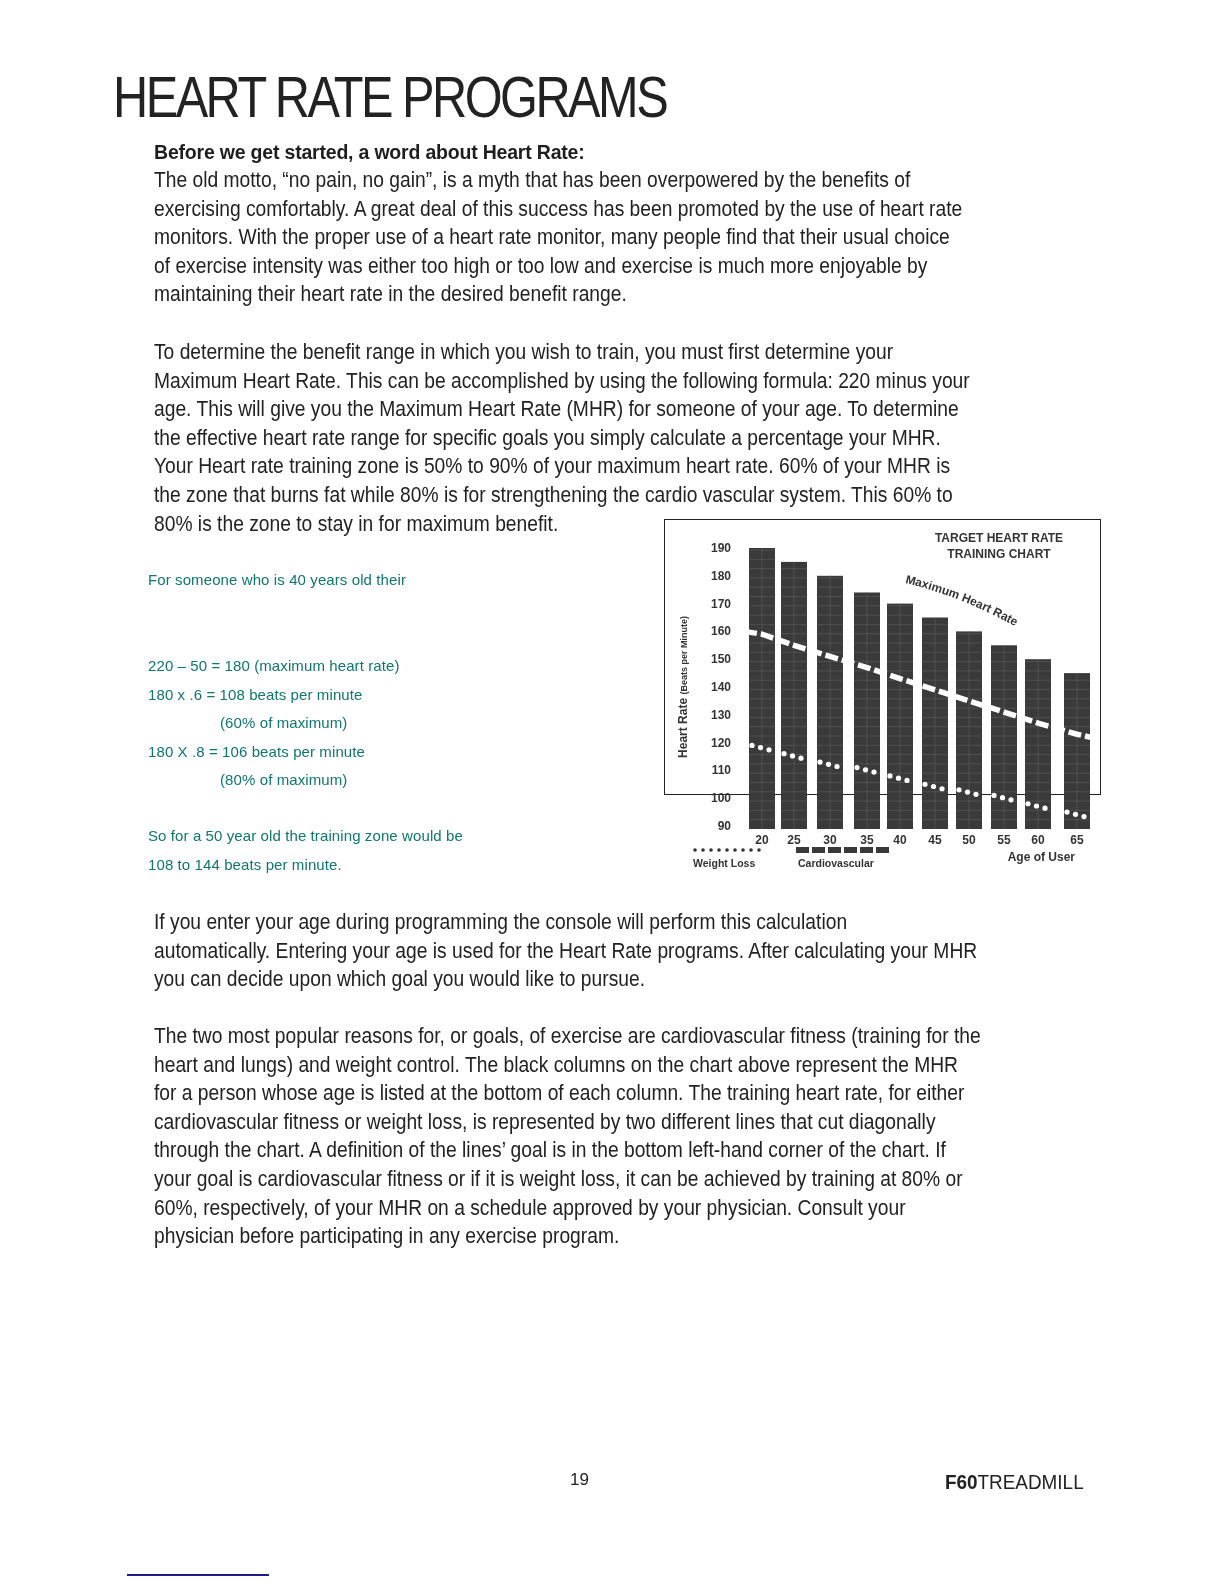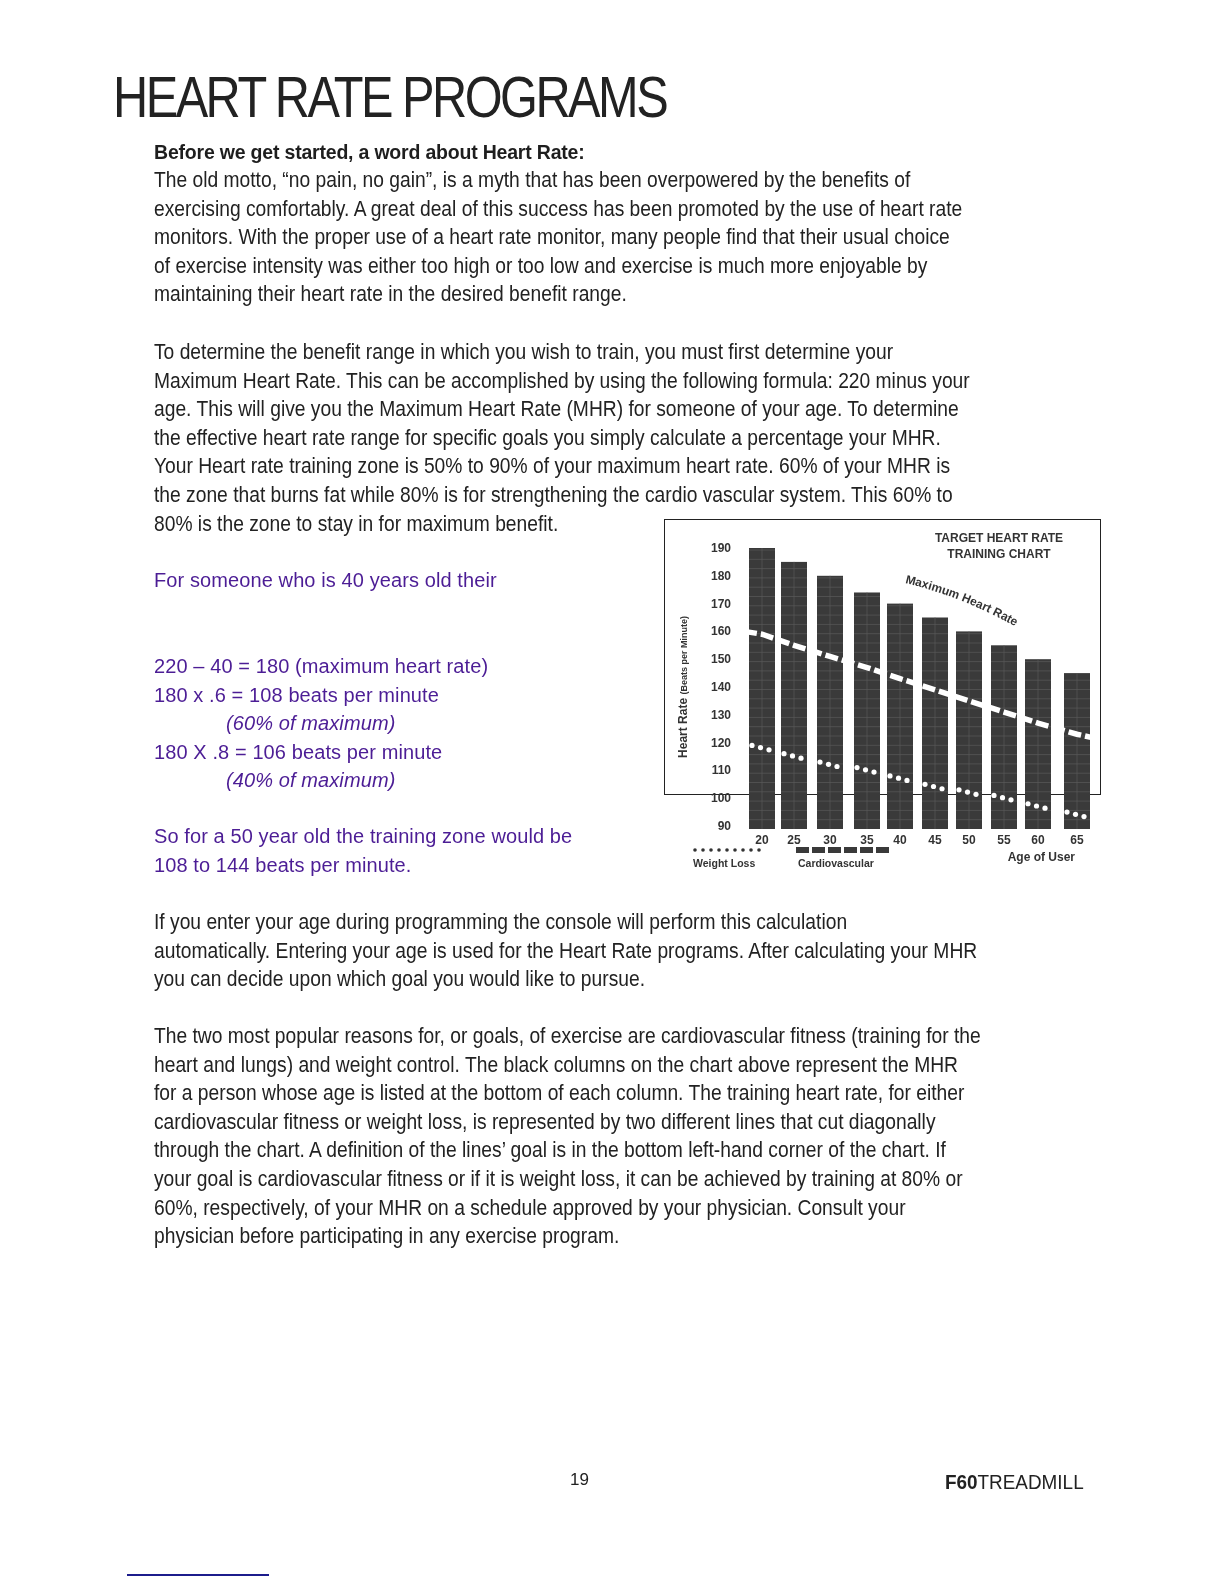--- a/index.html
+++ b/index.html
@@ -6,22 +6,22 @@
   body { width:1224px; height:1584px; position:relative; overflow:hidden; color:#1e1e1e;
          font-family:"Liberation Sans", sans-serif; }
   .title { position:absolute; left:113px; top:66px; font-family:"Liberation Sans", sans-serif;
            font-size:58px; line-height:62px; letter-spacing:-3px; font-weight:400; color:#222;
            transform:scaleX(0.84); transform-origin:left top; white-space:nowrap; }
   .subhead { position:absolute; left:154px; top:141px; font-size:19.5px; font-weight:700; color:#1e1e1e;
              letter-spacing:-0.2px; white-space:nowrap;text-align:center; }
   .para { position:absolute; left:154px; font-size:21.5px; line-height:28.6px; color:#222;
           transform:scaleX(0.895); transform-origin:left top; white-space:nowrap; }
   .para div { white-space:nowrap; }
-  .calc { position:absolute; left:154px; font-size:20px; line-height:28.5px; color:#4c1d95; white-space:nowrap; letter-spacing:0.1px; }
-  .indent { padding-left:72px;font-style:italic; }
+  .calc { position:absolute; left:148px; font-size:15px; line-height:28.5px; color:#0f766e; white-space:nowrap; letter-spacing:0.1px; }
+  .indent { padding-left:72px; }
   .footer-page { position:absolute; left:570px; top:1470px; font-size:17px; color:#222; }
   .footer-brand { position:absolute; left:945px; top:1470px; font-size:21px; color:#222;
                   transform:scaleX(0.9); transform-origin:left top; white-space:nowrap; }
   .footer-brand b { font-weight:700; }
   .rule { position:absolute; left:127px; top:1574px; width:142px; height:1.5px; background:#1c1c8c; }
   .chart { position:absolute; left:664px; top:519px; width:437px; height:276px;
            border:1.5px solid #222; box-sizing:border-box; background:#fff; }
   .chart svg { position:absolute; left:0; top:0; }
 </style>
 </head>
@@ -46,25 +46,25 @@
   <div>Your Heart rate training zone is 50% to 90% of your maximum heart rate. 60% of your MHR is</div>
   <div>the zone that burns fat while 80% is for strengthening the cardio vascular system. This 60% to</div>
   <div>80% is the zone to stay in for maximum benefit.</div>
 </div>
 
 <div class="calc" style="top:566px;">
   <div>For someone who is 40 years old their</div>
 </div>
 
 <div class="calc" style="top:652px;">
-  <div>220 – 40 = 180 (maximum heart rate)</div>
+  <div>220 – 50 = 180 (maximum heart rate)</div>
   <div>180 x .6 = 108 beats per minute</div>
   <div class="indent">(60% of maximum)</div>
   <div>180 X .8 = 106 beats per minute</div>
-  <div class="indent">(40% of maximum)</div>
+  <div class="indent">(80% of maximum)</div>
 </div>
 
 <div class="calc" style="top:822px;">
   <div>So for a 50 year old the training zone would be</div>
   <div>108 to 144 beats per minute.</div>
 </div>
 
 <div class="chart">
   <svg id="chart-svg" width="437" height="366" viewBox="0 0 437 366">
       <text x="66" y="32" text-anchor="end" font-family="&quot;Liberation Sans&quot;, sans-serif" font-size="12" font-weight="700" fill="#333">190</text>

